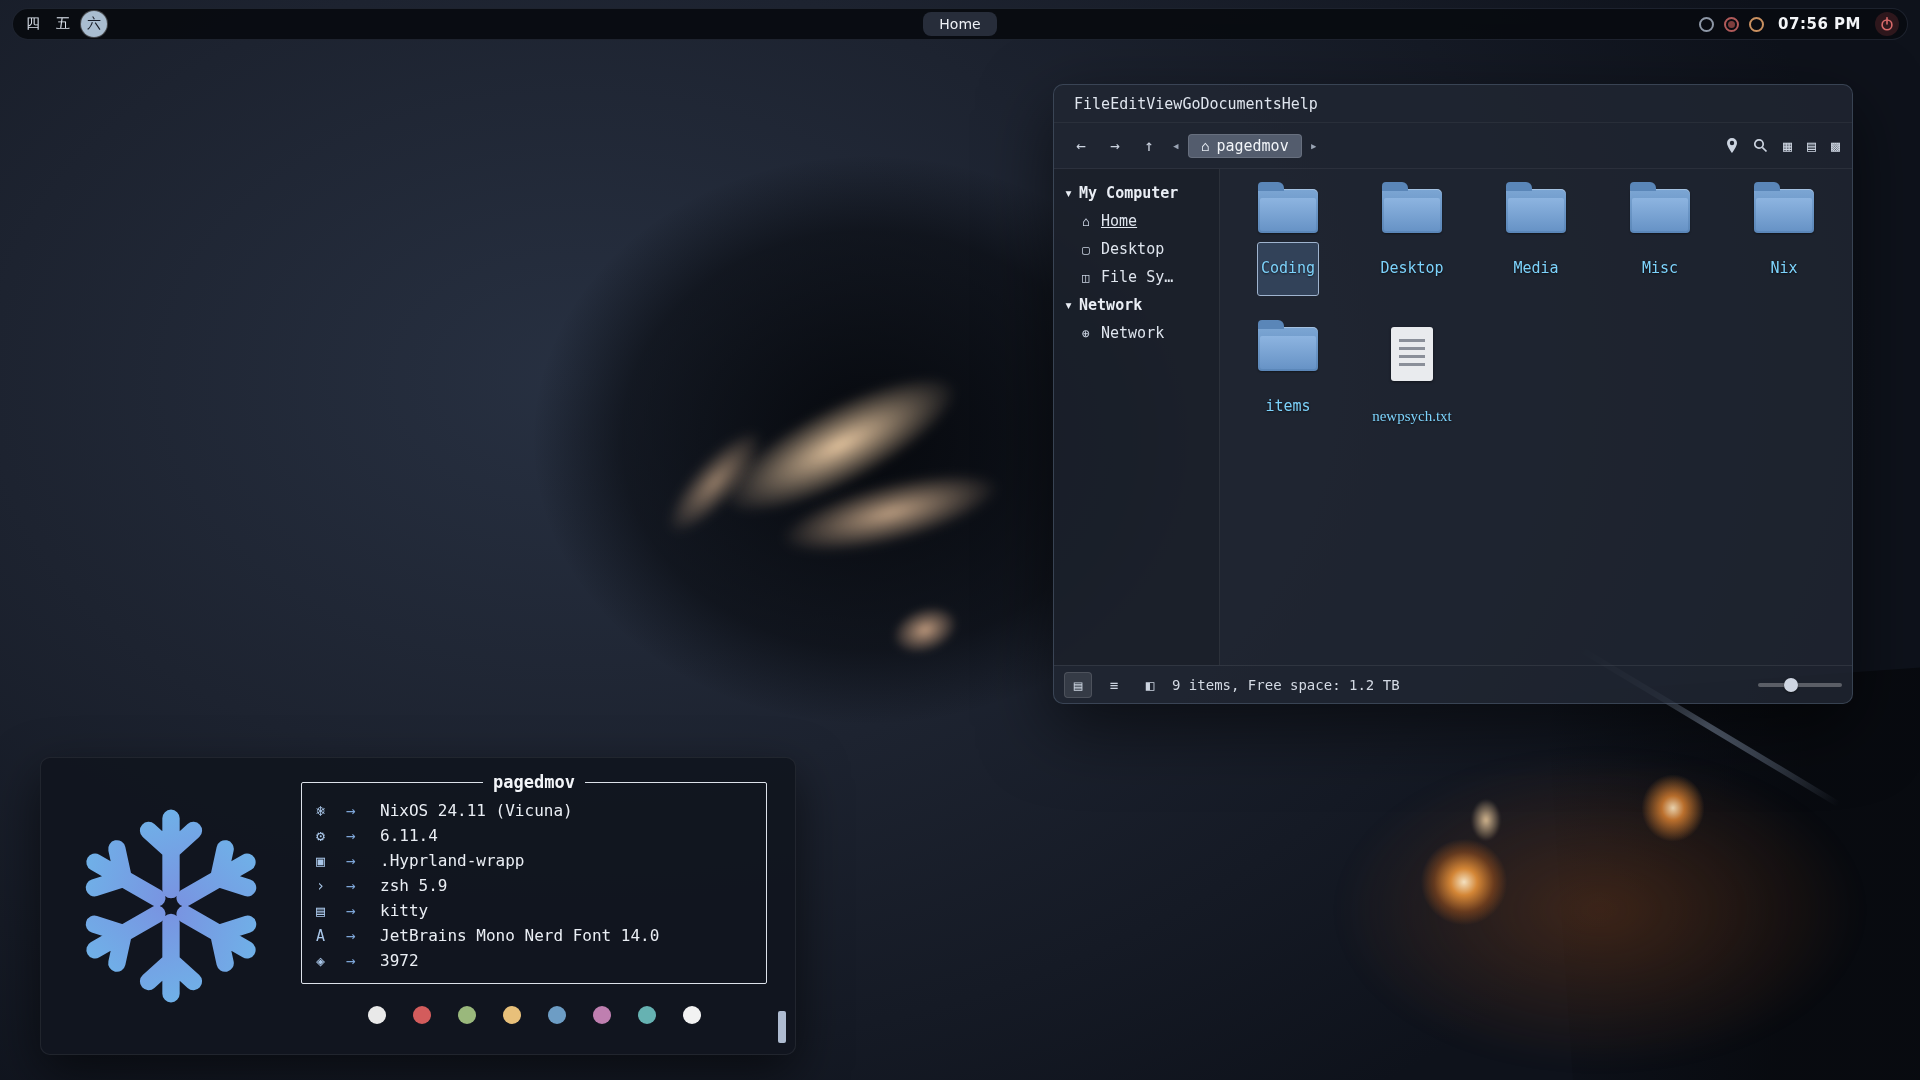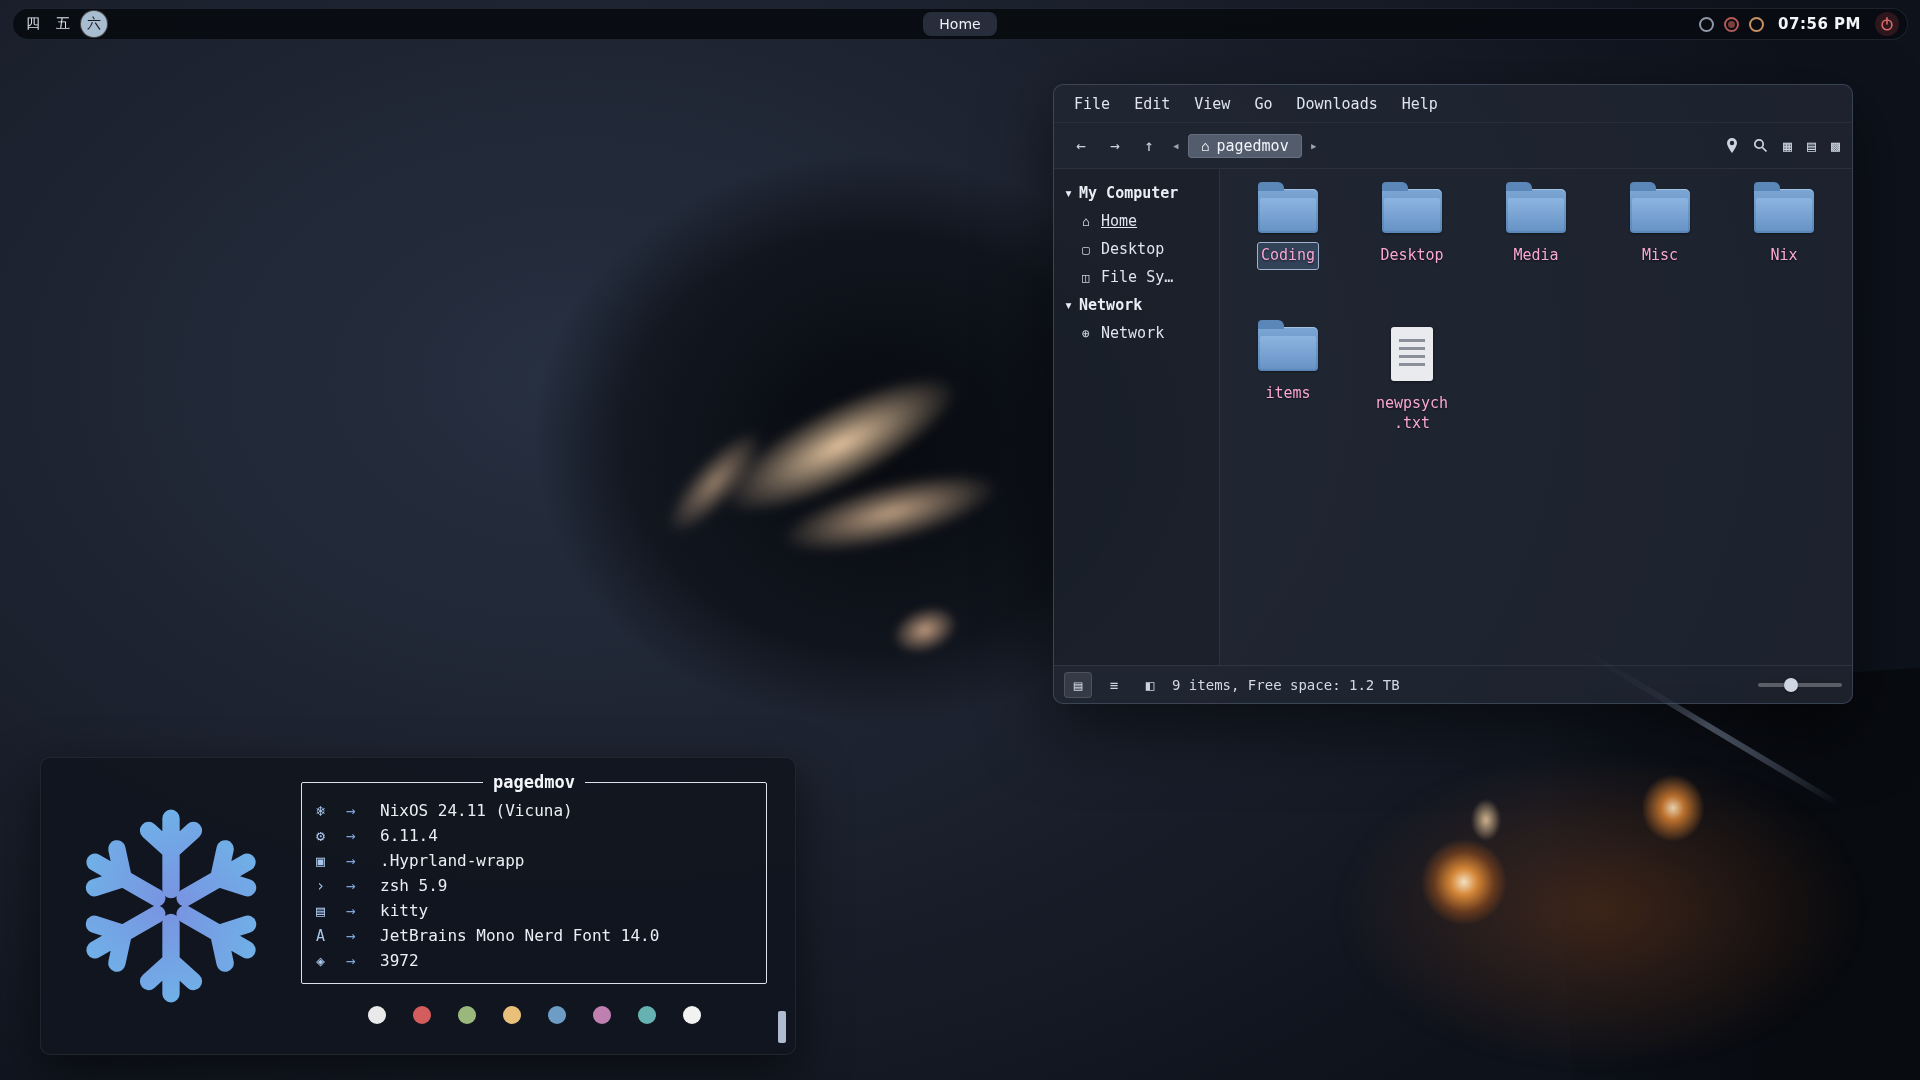--- a/index.html
+++ b/index.html
@@ -60,21 +60,21 @@
   .ring.r3 { border-color:#c99060; }
   .clock { color:#f3f5f8; font-size:15px; font-weight:bold; letter-spacing:0.5px; margin:0 4px; }
   .power-btn { width:24px; height:24px; border-radius:50%; background:rgba(180,70,70,0.22);
     display:flex; align-items:center; justify-content:center; cursor:pointer; }
 
   
   .fm { position:absolute; left:1053px; top:84px; width:800px; height:620px;
     background:rgba(32,38,50,0.84); border:1px solid rgba(130,150,180,0.28);
     border-radius:10px; box-shadow:0 24px 70px rgba(0,0,0,0.55);
     font-family:"DejaVu Sans Mono", monospace; color:#dfe5ee; display:flex; flex-direction:column; z-index:30; }
-  .fm-menubar { height:38px; display:flex; align-items:center; gap:24px; padding:4px 20px;
+  .fm-menubar { height:38px; display:flex; align-items:center; padding:4px 20px;
     font-size:15px; border-bottom:1px solid rgba(255,255,255,0.05); }
   .fm-menu { cursor:pointer; }
   .fm-toolbar { height:46px; display:flex; align-items:center; padding:0 12px; gap:4px;
     border-bottom:1px solid rgba(255,255,255,0.06); }
   .nav-btn { width:30px; height:28px; display:flex; align-items:center; justify-content:center;
     color:#ccd4e0; font-size:16px; border-radius:4px; cursor:pointer; }
   .crumb-chevron { width:16px; color:#9aa4b4; font-size:13px; text-align:center; cursor:pointer; }
   .path-pill { display:flex; align-items:center; gap:7px; background:#535c6d; color:#f1f4f8;
     border-radius:4px; padding:3px 13px; font-size:15px; cursor:pointer; box-shadow:inset 0 0 0 1px rgba(255,255,255,0.12); }
   .path-pill .hicon { font-size:14px; color:#e6ebf2; }
@@ -95,23 +95,23 @@
     background:linear-gradient(180deg,#7ca6d4 0%, #5a86b8 100%);
     box-shadow:inset 0 1px 0 rgba(255,255,255,0.3), 0 1px 2px rgba(0,0,0,0.4); }
   .folder-icon::before { content:""; position:absolute; top:-7px; left:0; width:26px; height:9px;
     background:#5a86b8; border-radius:4px 6px 0 0; }
   .folder-icon::after { content:""; position:absolute; left:2px; right:2px; top:9px; bottom:2px;
     border-radius:2px; background:linear-gradient(180deg,#8db4e0 0%, #6793c6 100%); }
   .file-icon { width:42px; height:54px; background:#e9ebee; border-radius:3px; position:relative;
     box-shadow:0 1px 3px rgba(0,0,0,0.45); }
   .file-icon::before { content:""; position:absolute; left:8px; right:8px; top:12px; height:30px;
     background:repeating-linear-gradient(180deg,#8a8f99 0 3px, transparent 3px 8px); }
-  .fm-label { font-size:15px; color:#f9a8d4; text-align:center; line-height:1.3; padding:3px 3px;
+  .fm-label { font-size:15px; color:#7dd3fc; text-align:center; line-height:1.3; padding:16px 3px;
     text-shadow:0 1px 2px rgba(0,0,0,0.6); overflow-wrap:anywhere; }
-  .fm-item.file .fm-label { width:86px; }
+  .fm-item.file .fm-label { width:86px;font-family:Liberation Serif, serif; }
   .fm-item.selected .fm-label { background:rgba(80,110,150,0.4); outline:1px solid #9fb4cf; border-radius:2px; }
   .fm-status { height:38px; border-top:1px solid rgba(255,255,255,0.08); display:flex;
     align-items:center; padding:0 10px; gap:8px; font-size:14px; color:#d4dae4; }
   .st-btn { width:28px; height:26px; display:flex; align-items:center; justify-content:center;
     border-radius:4px; color:#ccd4e0; font-size:14px; cursor:pointer; }
   .st-btn.active { background:rgba(255,255,255,0.10); box-shadow:inset 0 0 0 1px rgba(255,255,255,0.12); }
   .st-text { flex:1; text-align:left; }
   .zoom-slider { width:84px; height:20px; position:relative; cursor:pointer; }
   .zoom-track { position:absolute; left:0; right:0; top:8px; height:4px; border-radius:2px; background:rgba(255,255,255,0.28); }
   .zoom-knob { position:absolute; left:26px; top:3px; width:14px; height:14px; border-radius:50%;
@@ -174,21 +174,21 @@
     </span>
   </div>
 </div>
 
 <div class="fm">
   <div class="fm-menubar">
     <span class="fm-menu">File</span>
     <span class="fm-menu">Edit</span>
     <span class="fm-menu">View</span>
     <span class="fm-menu">Go</span>
-    <span class="fm-menu">Downloads</span>
+    <span class="fm-menu">Documents</span>
     <span class="fm-menu">Help</span>
   </div>
 
   <div class="fm-toolbar">
     <span class="nav-btn">←</span>
     <span class="nav-btn">→</span>
     <span class="nav-btn">↑</span>
     <span class="crumb-chevron">◂</span>
     <span class="path-pill">
       <span class="hicon">⌂</span>

